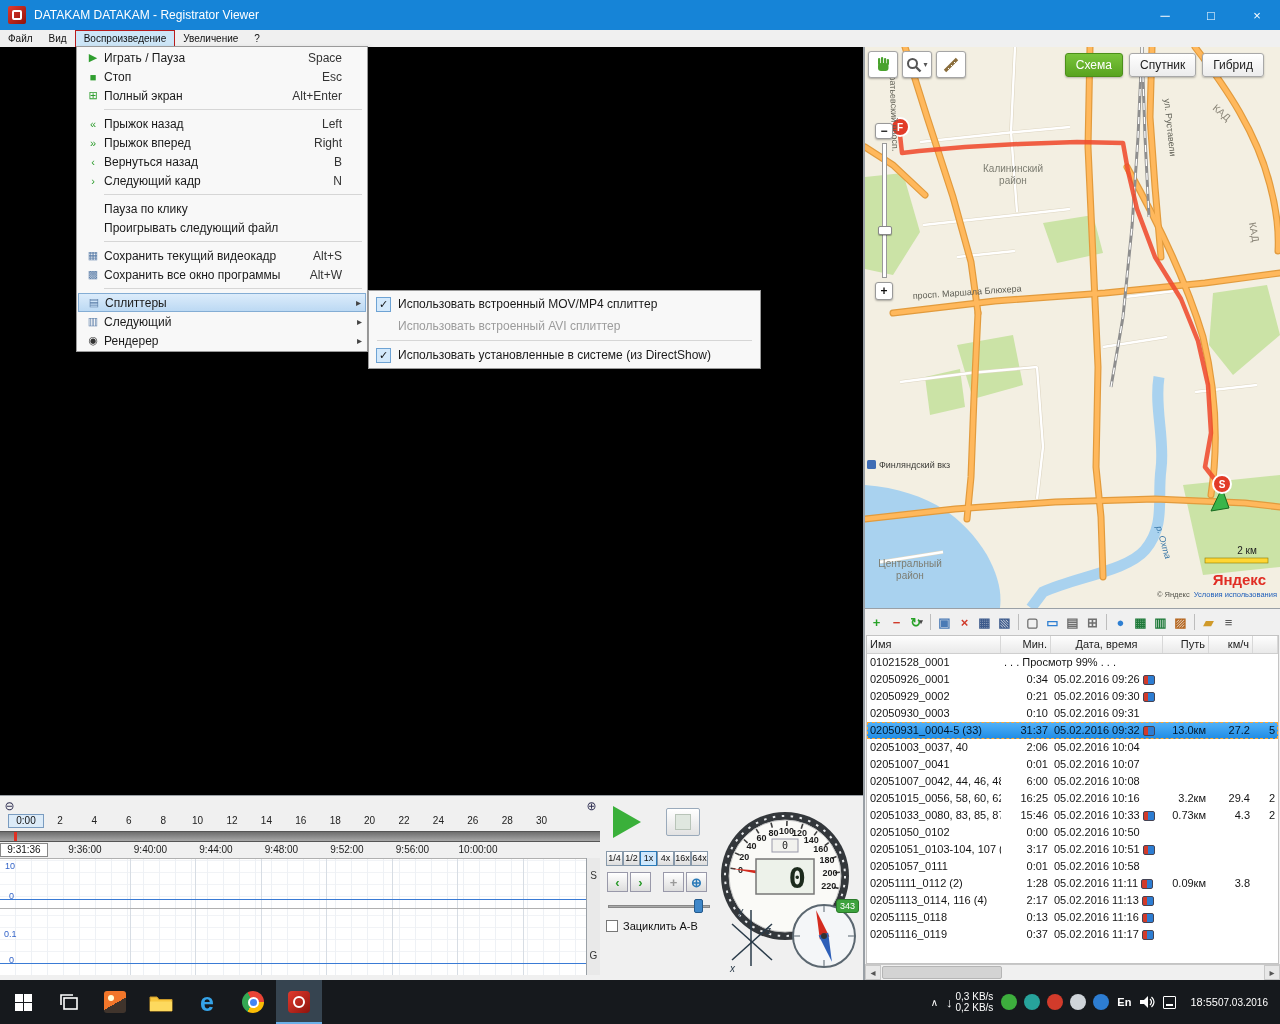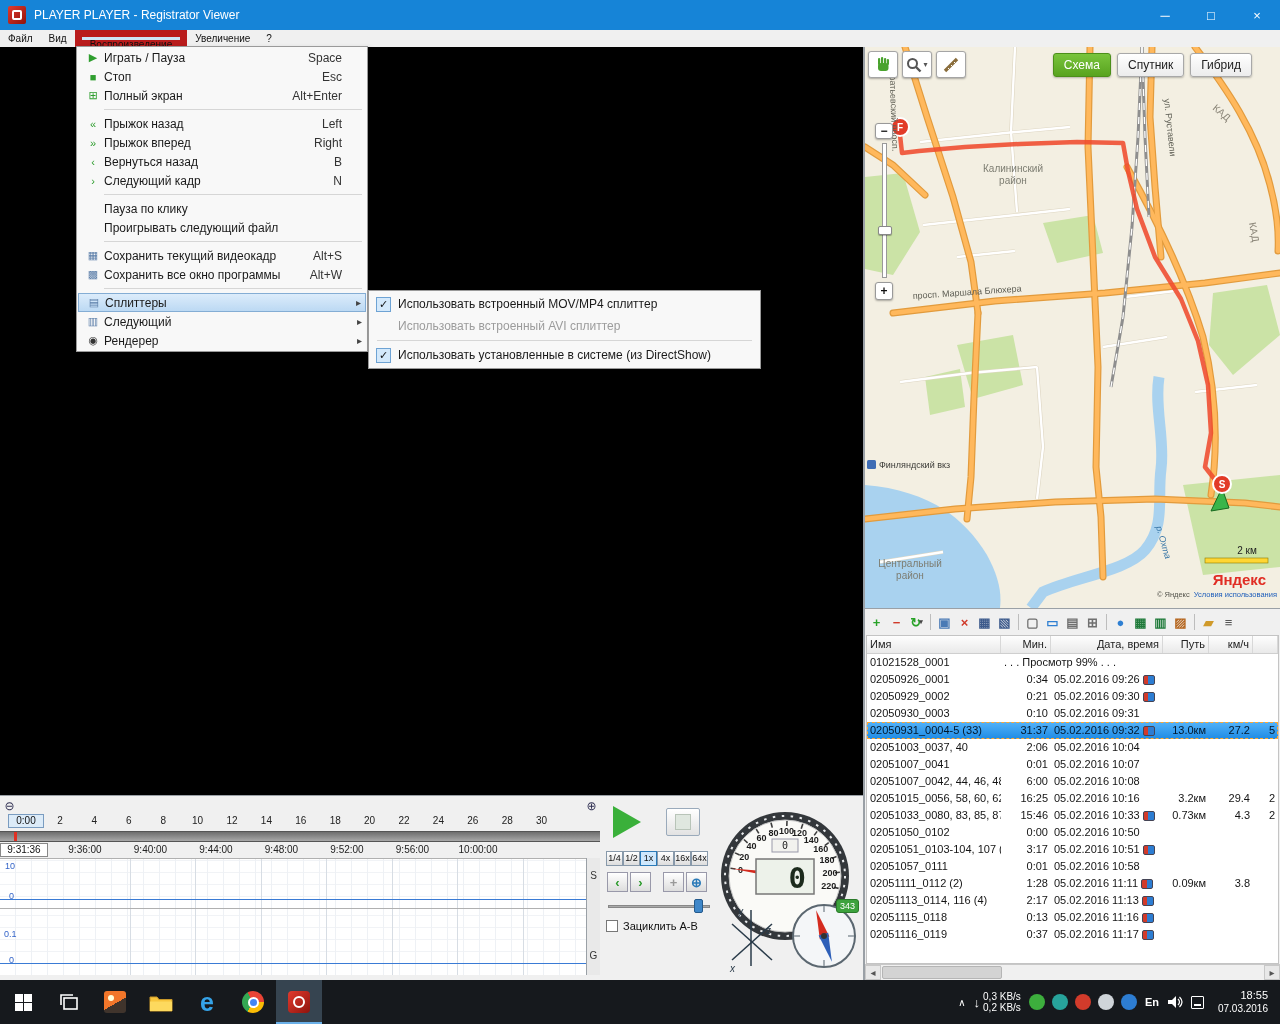--- a/index.html
+++ b/index.html
@@ -12,21 +12,21 @@
 #titlebar{position:absolute;left:0;top:0;width:1280px;height:30px;background:#1684d7;color:#fff;display:flex;align-items:center}
 .app-icon{width:18px;height:18px;margin:0 8px;background:linear-gradient(135deg,#e23b2e,#8f130c);border-radius:2px;position:relative;flex:none}
 .app-icon:after{content:"";position:absolute;inset:4px;border:2px solid #fff;border-radius:2px}
 .title-text{font-size:12px}
 .win-buttons{margin-left:auto;display:flex;height:30px}
 .win-btn{width:46px;height:30px;display:flex;align-items:center;justify-content:center;font-size:13px;color:#fff}
 
 
 #menubar{position:absolute;left:0;top:30px;width:1280px;height:17px;background:#f0f0f0;display:flex;font-size:10px}
 #menubar .mitem{padding:0 8px;line-height:17px;height:17px}
-#menubar .mitem.active{background:#cde6f7;border:7px solid #b91c1c;line-height:15px}
+#menubar .mitem.active{background:#cde6f7;border:1px solid #b91c1c;line-height:15px}
 
 
 #video{position:absolute;left:0;top:47px;width:863px;height:748px;background:#000}
 #vsplit{position:absolute;left:863px;top:47px;width:2px;height:933px;background:#9aa0a6}
 
 
 #playback-menu{position:absolute;left:76px;top:46px;width:292px;background:#f8f8f8;border:1px solid #9a9a9a;box-shadow:3px 3px 5px rgba(0,0,0,.3);z-index:60;padding:1px}
 .menu-item{display:flex;align-items:center;height:19px;padding:0 4px 0 4px;color:#1a1a1a}
 .menu-item.hl{background:linear-gradient(#dcecfb,#bcd9f3);border:1px solid #84add4;height:19px}
 .mi-ic{width:22px;text-align:center;font-size:11px;flex:none}
@@ -43,39 +43,39 @@
 .chk{width:15px;height:15px;border:1px solid #6ea3d4;background:#d4e9fb;margin-right:7px;display:flex;align-items:center;justify-content:center;font-size:11px;color:#111;flex:none}
 .chk-spacer{width:22px;flex:none}
 .subsep{height:7px;position:relative}
 .subsep:after{content:"";position:absolute;left:6px;right:6px;top:3px;border-top:1px solid #d6d6d6}
 
 
 #map-panel{position:absolute;left:865px;top:47px;width:415px;height:561px;background:#f3efe2;overflow:hidden}
 .map-tools{position:absolute;left:3px;top:4px;display:flex;gap:4px}
 .map-btn{width:30px;height:27px;background:#fff;border:1px solid #a5a5a5;border-radius:3px;display:flex;align-items:center;justify-content:center;box-shadow:0 1px 2px rgba(0,0,0,.3)}
 .map-btn .dd{font-size:8px;color:#555;margin-left:1px}
-.layer-btns{position:absolute;right:28px;top:6px;display:flex;gap:6px}
+.layer-btns{position:absolute;right:16px;top:6px;display:flex;gap:6px}
 .lbtn{height:24px;padding:0 10px;background:linear-gradient(#fff,#ececec);border:1px solid #a8a8a8;border-radius:3px;font-size:12px;line-height:22px;color:#222;box-shadow:0 1px 2px rgba(0,0,0,.25)}
 .lbtn.active{background:linear-gradient(#79c43c,#58a31f);border-color:#4c8f1a;color:#fff}
 .zoom-btn{position:absolute;left:10px;width:18px;background:#fff;border:1px solid #999;border-radius:3px;text-align:center;font-weight:bold;box-shadow:0 1px 2px rgba(0,0,0,.3)}
 .zoom-btn.minus{top:76px;height:16px;line-height:14px}
 .zoom-btn.plus{top:235px;height:18px;line-height:16px}
 .zoom-track{position:absolute;left:17px;top:96px;width:5px;height:135px;background:#fff;border:1px solid #999}
 .zoom-handle{position:absolute;left:-5px;top:82px;width:14px;height:9px;background:#fff;border:1px solid #888;border-radius:2px;box-shadow:0 1px 1px rgba(0,0,0,.3)}
 
 
 #file-panel{position:absolute;left:865px;top:608px;width:415px;height:372px;background:#f0f0f0;border-top:1px solid #9aa0a6}
 #file-toolbar{height:26px;display:flex;align-items:center;padding:0 2px;gap:1px}
 .ficon{width:19px;height:19px;display:flex;align-items:center;justify-content:center;font-size:13px;font-weight:bold;border-radius:2px}
 .ficon .dd{font-size:7px;color:#444;margin-left:-2px}
 .fsep{width:1px;height:16px;background:#bdbdbd;margin:0 3px}
 #file-table{position:absolute;left:1px;top:26px;width:413px;bottom:16px;background:#fff;border:1px solid #c4c4c4;overflow:hidden;font-size:11px}
 #file-head{display:flex;height:18px;background:linear-gradient(#fefefe,#e9e9e9);border-bottom:1px solid #cfcfcf}
 .fc{padding:0 3px;white-space:nowrap;overflow:hidden;flex:none}
-.fc.hd{border-right:1px solid #d8d8d8;text-align:right;line-height:17px;color:#222}
+.fc.hd{border-right:1px solid #d8d8d8;text-align:center;line-height:17px;color:#222}
 .fc.name{width:134px;text-align:left}
 .fc.min{width:50px;text-align:right}
 .fc.dt{width:112px}
 .fc.dtc{width:112px;display:flex;align-items:center;gap:3px}
 .fc.path{width:46px;text-align:right}
 .fc.speed{width:44px;text-align:right}
 .fc.extra{width:25px;text-align:right}
 .fc.status{width:162px;text-align:left}
 .frow{display:flex;height:17px;line-height:17px;color:#141414}
 .frow.sel{background:linear-gradient(#53b2f9,#1e8be4);outline:1px dashed #ffa733;outline-offset:-1px;color:#00172b}
@@ -139,31 +139,31 @@
 .ic-photos{width:22px;height:22px;border-radius:3px;background:linear-gradient(150deg,#f2762a 0 55%,#40342c 55%);position:relative}
 .ic-photos:after{content:"";position:absolute;left:4px;top:4px;width:6px;height:6px;background:#ffd;border-radius:50%}
 #tray{margin-left:auto;display:flex;align-items:center;gap:8px;padding-right:6px;font-size:11px}
 .tray-arrow{font-size:10px;color:#fff}
 #net-block{display:flex;align-items:center;gap:3px}
 #net-speeds{display:flex;flex-direction:column;font-size:10px;line-height:11px;text-align:right}
 .ticon{width:16px;height:16px;border-radius:50%;flex:none}
 #lang{font-weight:bold}
 .actioncenter{width:13px;height:13px;border:1.5px solid #fff;border-radius:1px;position:relative}
 .actioncenter:after{content:"";position:absolute;left:2px;right:2px;bottom:2px;height:2px;background:#fff}
-#clock{display:flex;flex-direction:column;align-items:flex-end;line-height:13px;padding:0 6px}
+#clock{display:flex;flex-direction:row;align-items:flex-start;line-height:13px;padding:0 6px}
 #clock .date{font-size:10px}
 </style>
 </head>
 <body>
 
 <div id="screen">
 
   <div id="titlebar">
     <div class="app-icon"></div>
-    <span class="title-text">PLAYER PLAYER - Registrator Viewer</span>
+    <span class="title-text">DATAKAM DATAKAM - Registrator Viewer</span>
     <div class="win-buttons">
       <div class="win-btn">─</div>
       <div class="win-btn">□</div>
       <div class="win-btn">×</div>
     </div>
   </div>
 
   <div id="menubar">
     <span class="mitem">Файл</span>
     <span class="mitem">Вид</span>

